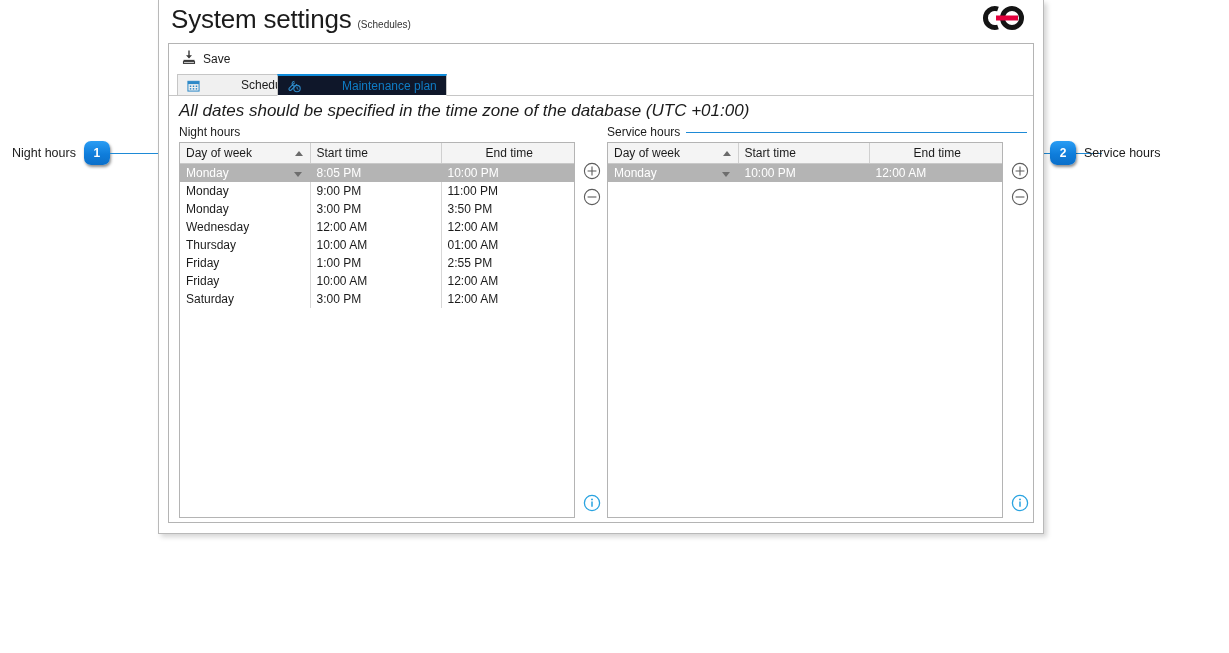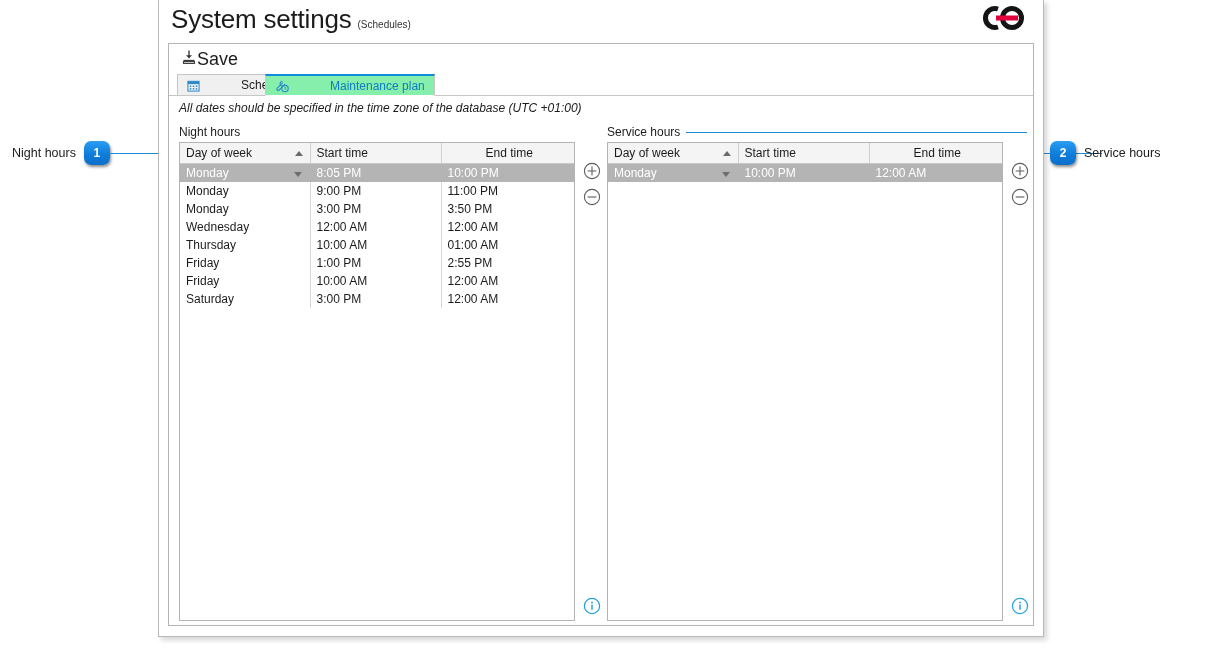--- a/index.html
+++ b/index.html
@@ -17,21 +17,21 @@
     width: 1229px;
     height: 653px;
   }
 
   
   .window {
     position: absolute;
     left: 158px;
     top: 0px;
     width: 886px;
-    height: 637px;
+    height: 534px;
     background: #ffffff;
     border-left: 1px solid #b9b9b9;
     border-right: 1px solid #b9b9b9;
     border-bottom: 1px solid #b9b9b9;
     box-sizing: border-box;
     box-shadow: 3px 3px 5px rgba(0,0,0,0.17);
   }
 
   .win-inner {
     position: absolute;
@@ -109,22 +109,23 @@
     position: absolute;
     left: 8px;
     top: 4px;
     display: flex;
     align-items: center;
     height: 22px;
     padding: 0 4px;
     cursor: default;
   }
   .save-label {
-    font-size: 18px;
-    color: #1b1b1b;
+    font-size: 12px;
+    color: #1b1b1b;
+    margin-left: 6px;
   }
 
   
   .tabstrip {
     position: absolute;
     left: 0;
     top: 30px;
     right: 0;
     height: 22px;
   }
@@ -151,35 +152,35 @@
   }
   .tab .tab-icon { margin-right: 5px; display: flex; align-items: center; }
   .tab.inactive {
     left: 8px;
     background: #f0f0f0;
     border: 1px solid #c6c6c6;
     border-bottom: 1px solid #c6c6c6;
     color: #1b1b1b;
   }
   .tab.active {
-    left: 96px;
-    background: #86efac;
+    left: 108px;
+    background: #0f172a;
     border: 1px solid #c6c6c6;
     border-top: 2px solid #0f8cdb;
     border-bottom: 1px solid #ffffff;
     color: #0f7cc4;
     z-index: 3;
   }
 
   
   .note {
     position: absolute;
     left: 10px;
     top: 57px;
-    font-size: 12px;
+    font-size: 17px;
     font-style: italic;
     color: #1b1b1b;
   }
 
   
   .panels {
     position: absolute;
     left: 0;
     top: 80px;
     right: 0;

